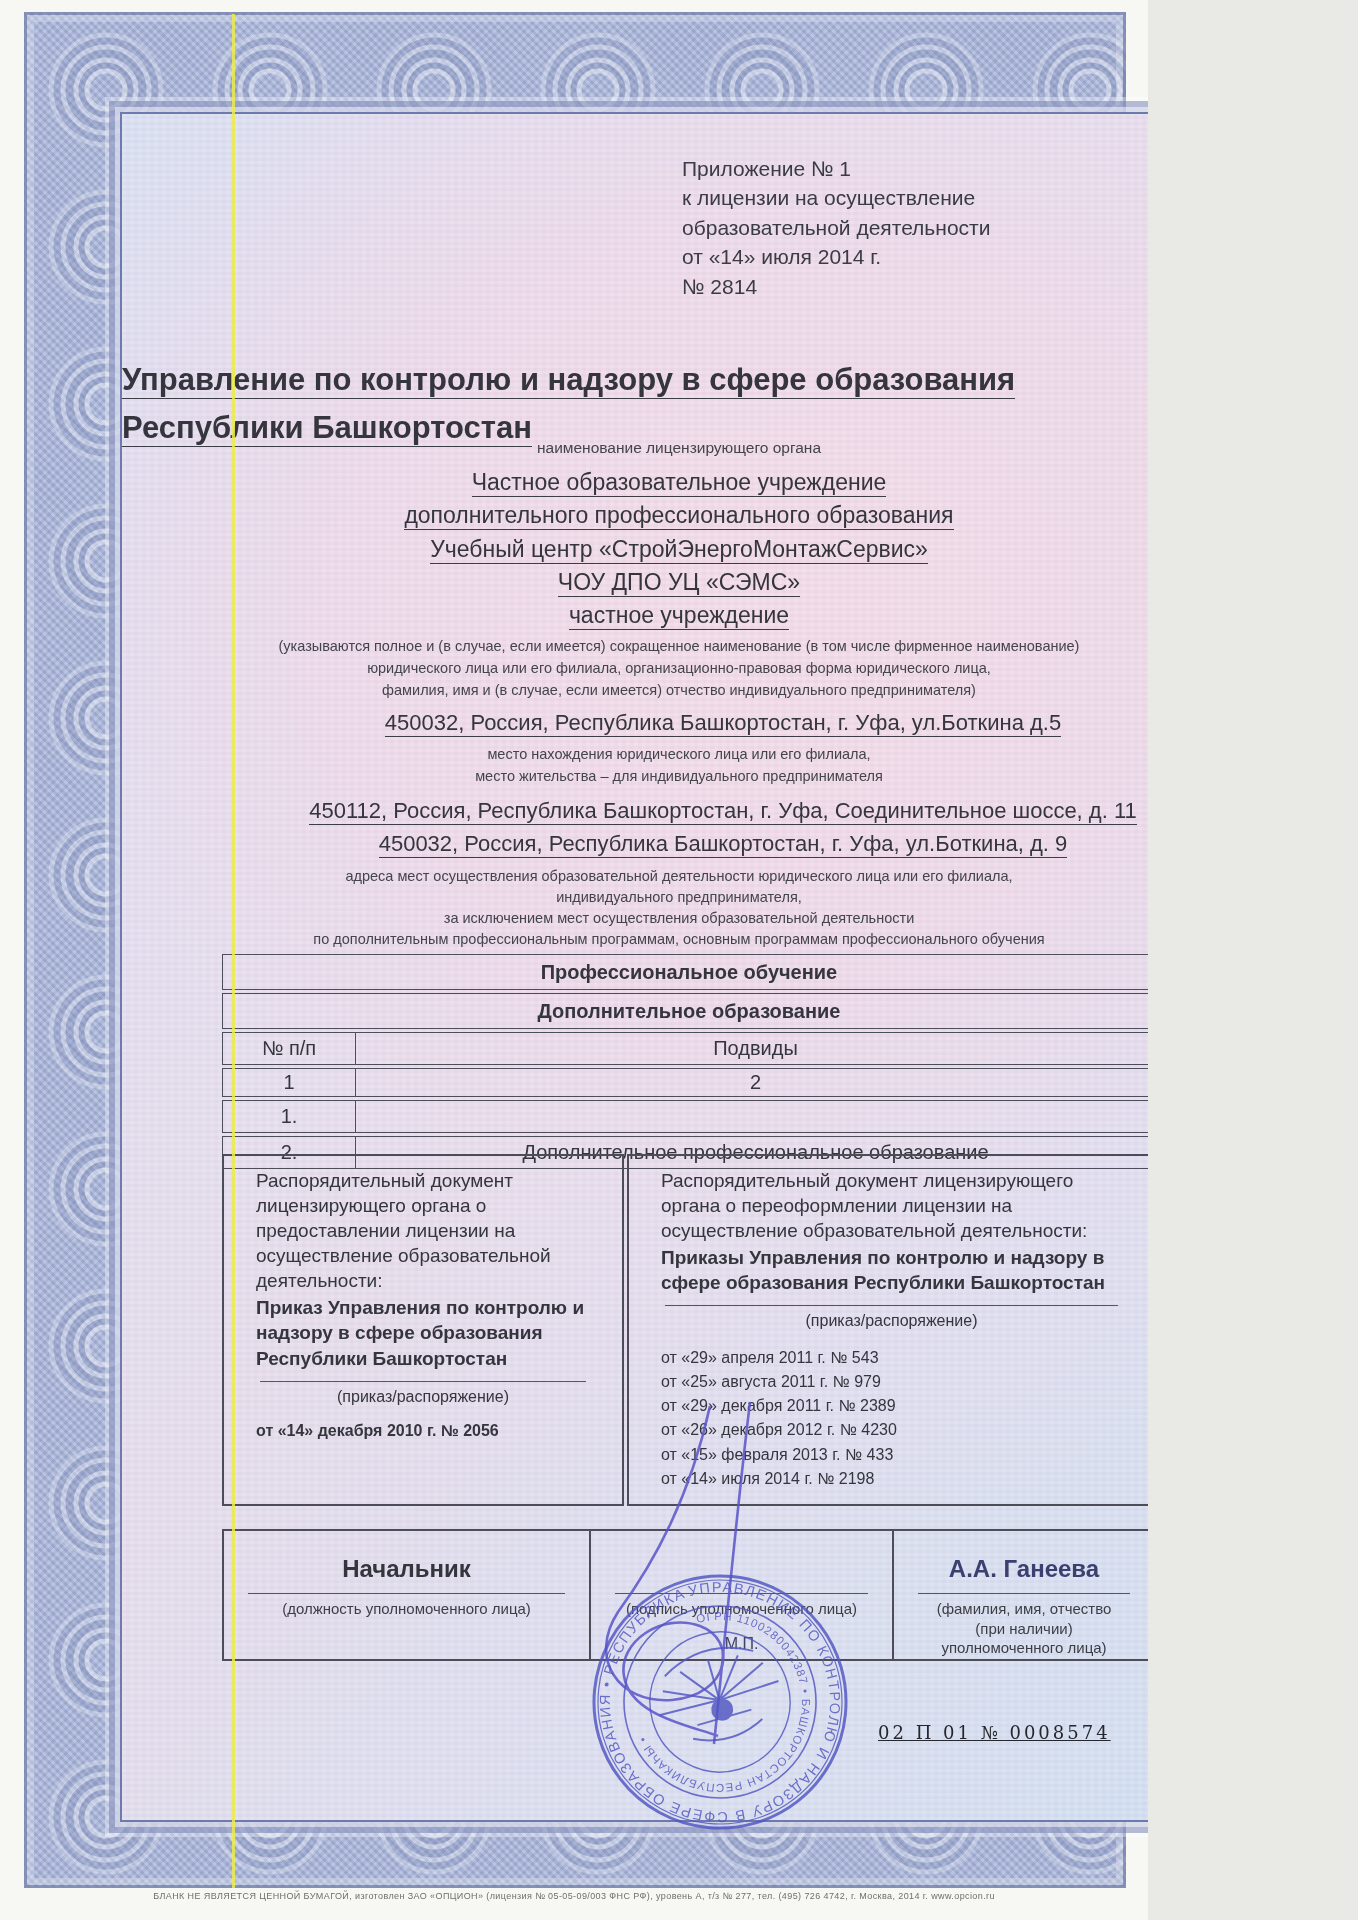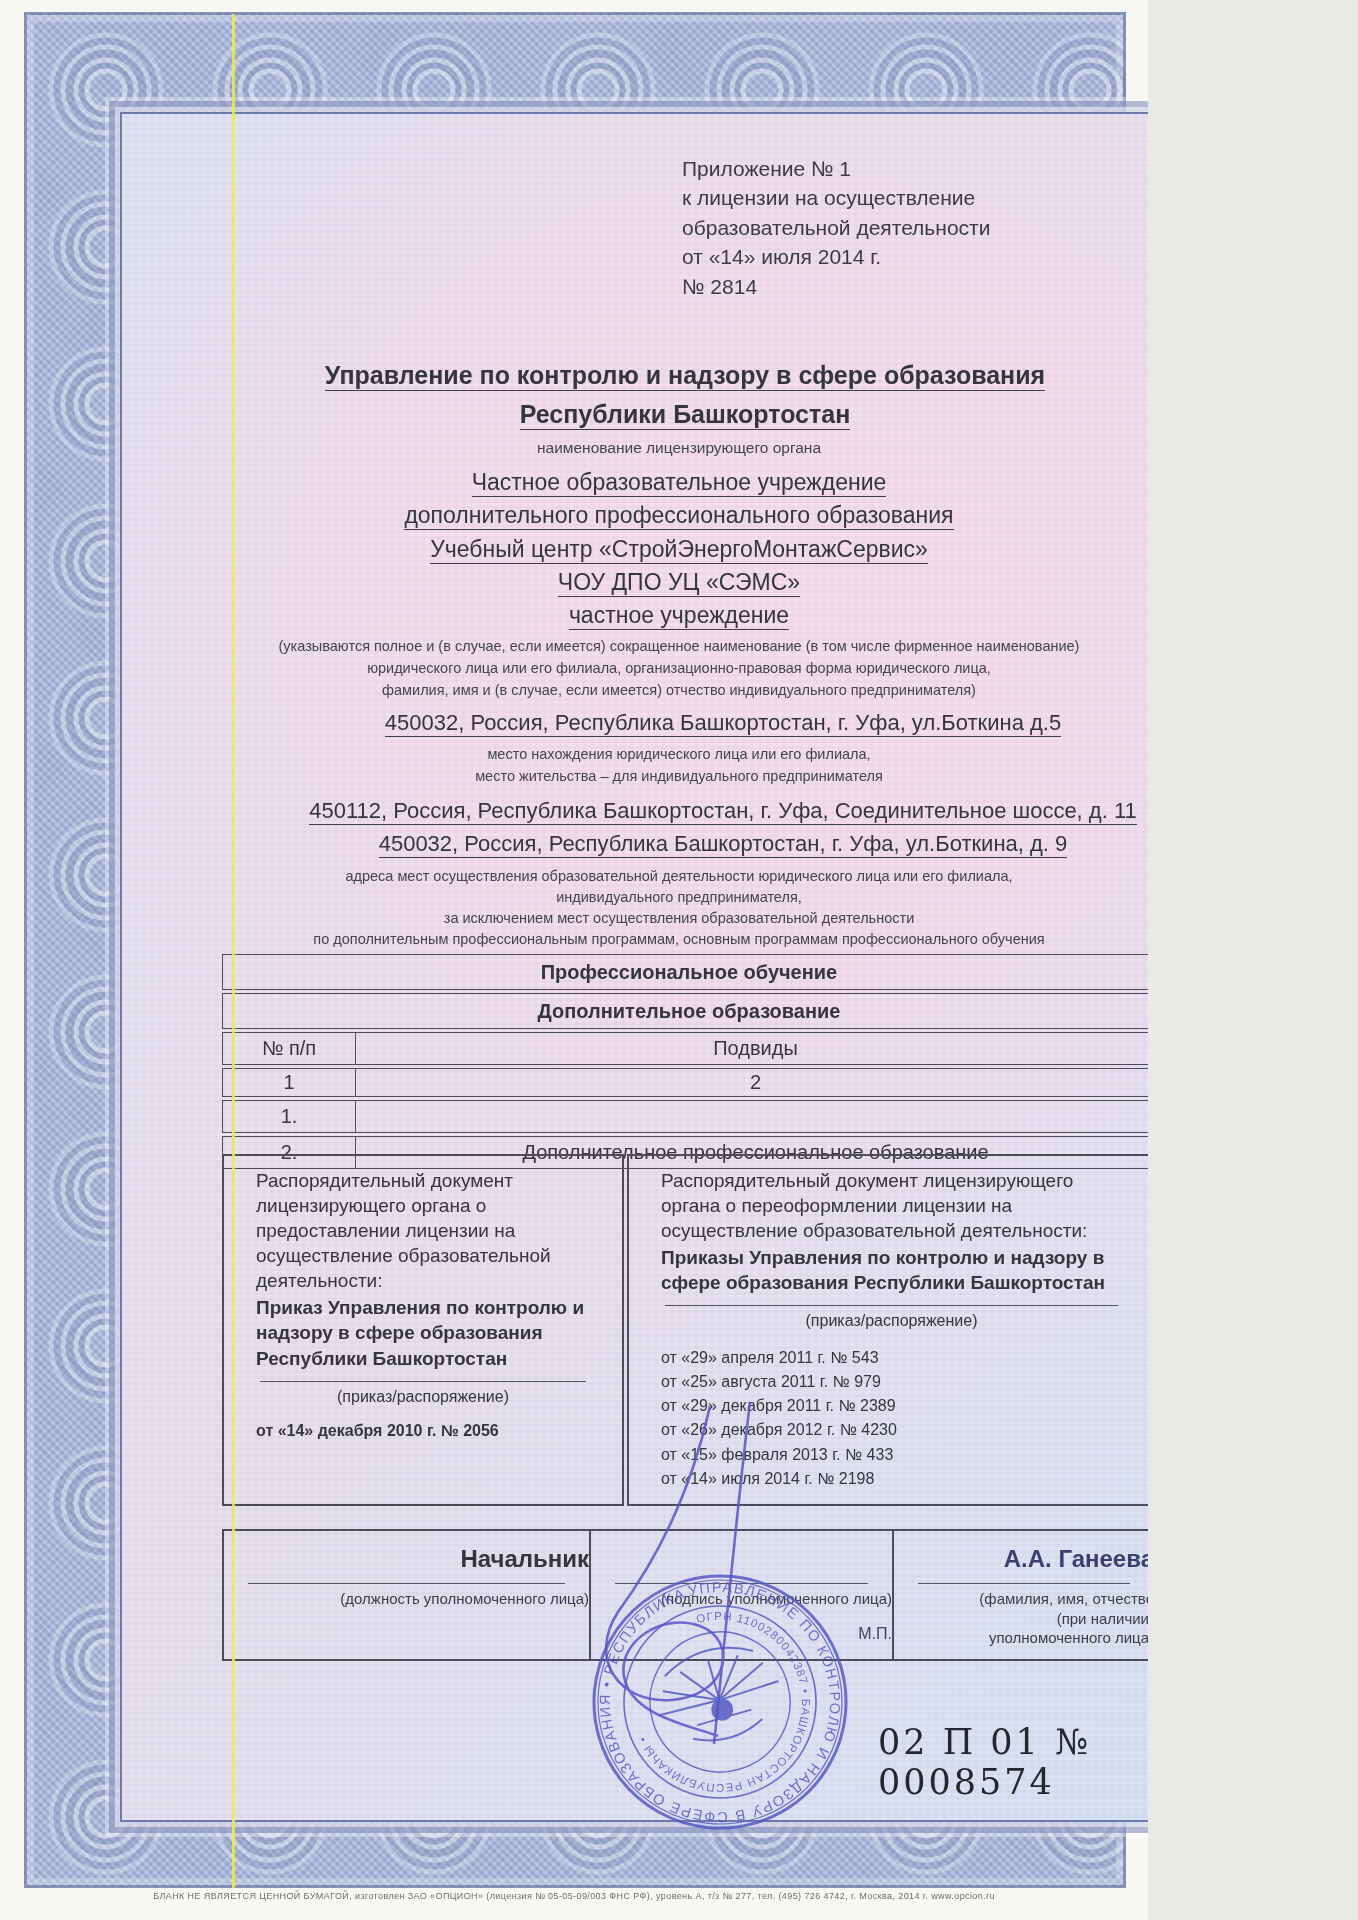--- a/index.html
+++ b/index.html
@@ -26,21 +26,21 @@
       repeating-linear-gradient(90deg, rgba(255,255,255,.04) 0 4px, rgba(190,160,185,.05) 4px 8px),
       radial-gradient(ellipse 95% 55% at 56% 28%, rgba(245,220,232,.95) 0%, rgba(240,218,233,.8) 42%,
         rgba(226,222,240,.45) 68%, rgba(206,221,242,.25) 100%),
       linear-gradient(135deg,#d8e3f2 0%, #e6e2ef 26%, #efdfe9 50%, #e3e1ef 74%, #d5e1f1 100%);}
   .yellow-line{position:absolute;left:232px;top:14px;width:3px;height:1874px;
     background:#ecec45;opacity:.85;z-index:30;}
   
   .abs{position:absolute;}
   .u{border-bottom:1.6px solid #3c3d46;padding-bottom:1px;}
   .corner{left:560px;top:40px;font-size:21px;line-height:1.40;color:#3a3b43;}
-  .title{left:6px;top:242px;width:100%;text-align:center;font-size:25px;font-weight:bold;line-height:1.55;}
+  .title{left:0;top:242px;width:100%;font-size:31px;font-weight:bold;line-height:1.55;}
   .cap{width:100%;text-align:center;font-size:15.5px;color:#43444c;line-height:1.5;}
   .org{left:0;top:352px;width:100%;text-align:center;font-size:23px;line-height:1.45;}
   .addr{width:100%;text-align:center;font-size:22px;line-height:1.5;margin-left:44px;}
   
   .tbl{left:100px;top:840px;width:934px;}
   .trow{display:flex;border:1.7px solid #4c4d58;margin-bottom:3px;box-sizing:border-box;
         align-items:center;min-height:33px;font-size:20px;}
   .trow.sec{justify-content:center;font-weight:bold;min-height:36px;}
   .tnum{width:132px;align-self:stretch;display:flex;align-items:center;justify-content:center;
         border-right:1.7px solid #4c4d58;}
@@ -48,30 +48,30 @@
   
   .box{position:absolute;top:1040px;height:352px;border:2px solid #4c4d58;box-sizing:border-box;
        padding:12px 32px;font-size:19px;line-height:1.32;}
   .box .bold{font-weight:bold;margin-top:2px;}
   .rule{border-bottom:1.5px solid #55565f;margin:10px 4px 4px 4px;}
   .box .cap2{text-align:center;font-size:16px;}
   .orders{margin-top:14px;text-align:left;font-size:16px;line-height:1.52;}
   
   .sigrow{left:100px;top:1415px;width:934px;height:132px;border:2px solid #4c4d58;
           box-sizing:border-box;display:flex;}
-  .sigcell{position:relative;box-sizing:border-box;padding-top:14px;text-align:right;}
+  .sigcell{position:relative;box-sizing:border-box;padding-top:24px;text-align:center;}
   .sigcell + .sigcell{border-left:2px solid #4c4d58;}
   .signame{font-size:24px;font-weight:bold;}
   .sigrule{border-bottom:1.6px solid #55565f;margin:10px 24px 5px 24px;}
   .sigcap{font-size:15px;line-height:1.3;color:#3c3d45;}
   .mp{margin-top:16px;font-size:16px;color:#3f4266;}
   
   .stampwrap{left:392px;top:1286px;width:420px;height:450px;z-index:20;pointer-events:none;}
-  .serial{left:756px;top:1608px;font-family:"DejaVu Serif",serif;font-size:35px;
-          letter-spacing:3px;color:#26272e;z-index:25;}
+  .serial{left:756px;top:1608px;font-family:"DejaVu Serif",serif;font-size:18px;
+          letter-spacing:3px;color:#26272e;z-index:25;text-decoration:underline;}
   .footer{position:absolute;left:0;top:1891px;width:100%;text-align:center;
           font-size:9px;color:#6e6e6a;letter-spacing:.4px;}
 </style>
 </head>
 <body>
 
 <div class="page">
   <div class="frame"></div>
   <div class="yellow-line"></div>
 

